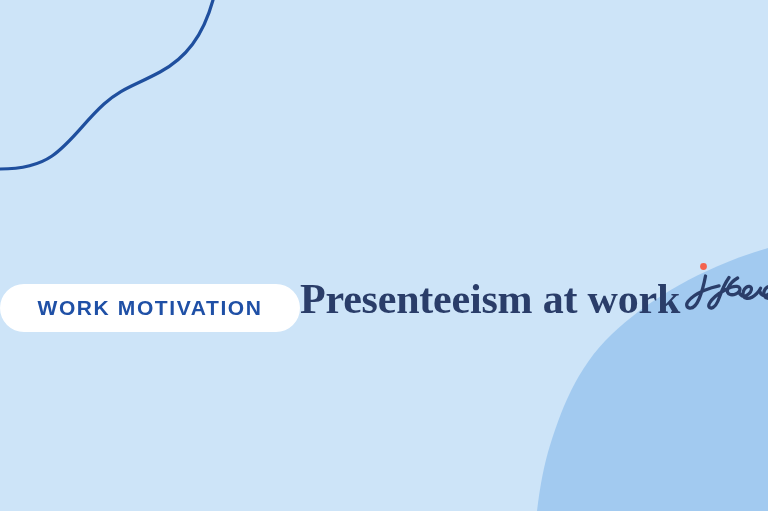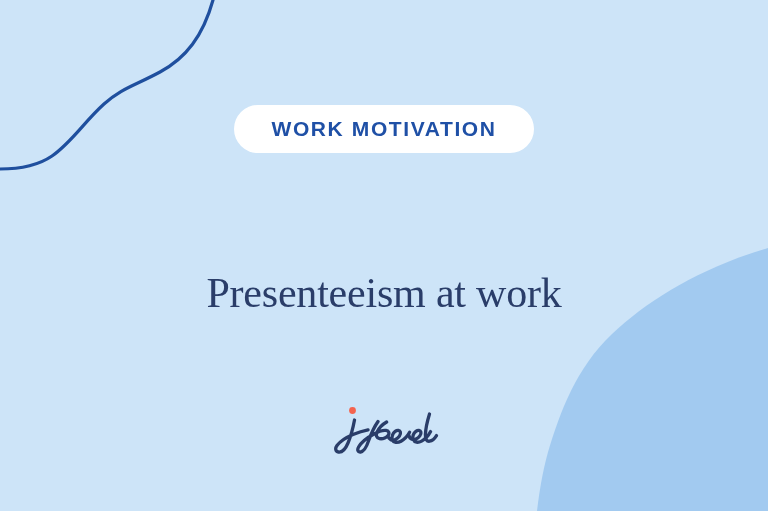--- a/index.html
+++ b/index.html
@@ -23,21 +23,21 @@
     height: 511px;
     display: block;
   }
   #content {
     position: absolute;
     top: 0;
     left: 0;
     width: 768px;
     height: 511px;
     display: flex;
-    flex-direction: column;
+    flex-direction: row;
     align-items: center;
   }
   #badge {
     margin-top: 105px;
     height: 48px;
     min-width: 300px;
     box-sizing: border-box;
     padding: 0 30px;
     background: #ffffff;
     border-radius: 24px;
@@ -50,21 +50,21 @@
     font-size: 21px;
     font-weight: bold;
     letter-spacing: 1.6px;
     color: #1f50a6;
     white-space: nowrap;
   }
   #title {
     margin-top: 116px;
     font-family: "Liberation Serif", serif;
     font-size: 42px;
-    font-weight: normal;
+    font-weight: bold;
     letter-spacing: -0.2px;
     color: #2a3d69;
     text-align: right;
     white-space: nowrap;
   }
   #logo-wrap {
     margin-top: 57px;
     width: 110px;
     height: 52px;
     position: relative;

